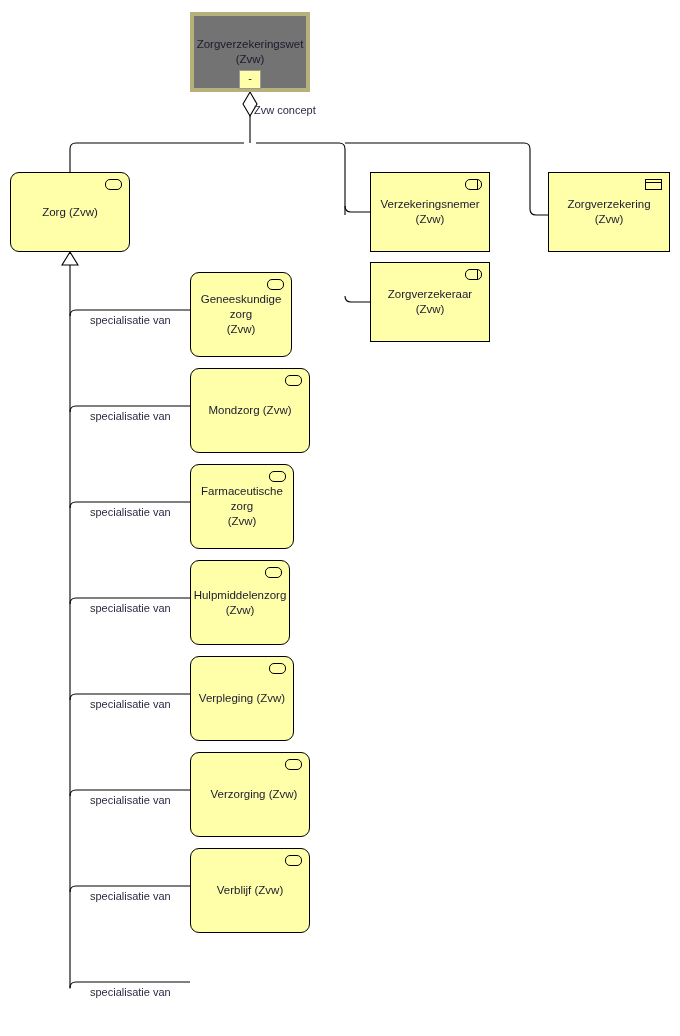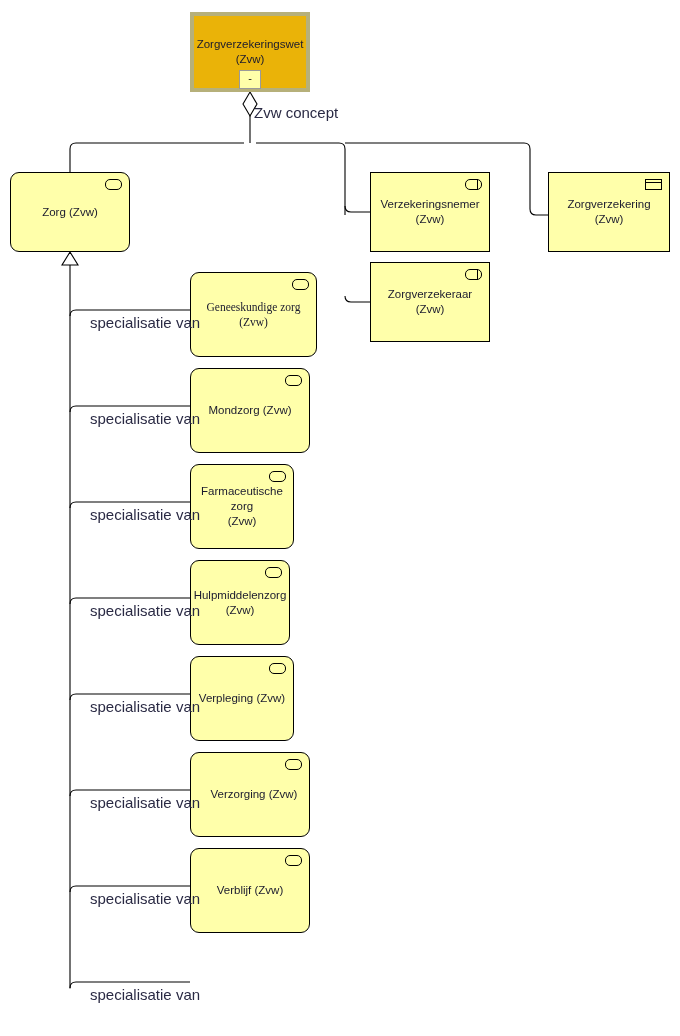--- a/index.html
+++ b/index.html
@@ -5,36 +5,36 @@
   html,body{margin:0;padding:0;background:#ffffff;}
   body{font-family:"Liberation Sans","DejaVu Sans",sans-serif;}
   #canvas{position:relative;width:680px;height:1036px;background:#ffffff;overflow:hidden;}
   #wires{position:absolute;left:0;top:0;width:680px;height:1036px;pointer-events:none;}
 
   .node{position:absolute;box-sizing:border-box;background:#ffffaa;border:1px solid #000000;
         display:flex;align-items:center;justify-content:center;text-align:center;}
   .node .label{font-size:11.5px;line-height:15px;color:#1a1a2e;padding:0 6px;white-space:pre-line;}
 
   .node.rounded{border-radius:9px;}
-  .node.root{border:4px solid #b6b07a;background:#eab308;border-radius:0;}
+  .node.root{border:4px solid #b6b07a;background:#737373;border-radius:0;}
 
   .badge{position:absolute;top:6px;right:7px;width:15px;height:9px;}
   .badge.oval{border:1.4px solid #000;border-radius:5px;background:#ffffaa;}
   .badge.role{border:1.4px solid #000;border-radius:5px;background:#ffffaa;}
   .badge.role:after{content:"";position:absolute;right:3px;top:-1.4px;bottom:-1.4px;
                     width:1.4px;background:#000;}
   .badge.object{border:1.4px solid #000;border-radius:0;background:#ffffaa;}
   .badge.object:after{content:"";position:absolute;left:-1.4px;right:-1.4px;top:2px;
                       height:1.4px;background:#000;}
 
   .collapse{position:absolute;left:50%;transform:translateX(-50%);bottom:-1px;
             width:20px;height:17px;border:1px solid #9a9a9a;background:#ffffaa;
             font-size:11px;line-height:15px;color:#222;text-align:center;}
 
-  .edge-label{position:absolute;font-size:15px;color:#2a2a44;white-space:nowrap;}
+  .edge-label{position:absolute;font-size:11px;color:#2a2a44;white-space:nowrap;}
 </style>
 </head>
 <body>
 
 <div id="canvas">
 
   <svg id="wires" viewBox="0 0 680 1036" width="680" height="1036">
     <g fill="none" stroke="#000000" stroke-width="1.1" stroke-linecap="butt" stroke-linejoin="round">
 
       <path d="M250,104 L250,143"></path>
@@ -87,21 +87,21 @@
     <span class="label">Zorgverzekeraar
 (Zvw)</span>
   </div>
 
   <div class="node" style="left:548px;top:172px;width:122px;height:80px;">
     <span class="badge object"></span>
     <span class="label">Zorgverzekering
 (Zvw)</span>
   </div>
 
-  <div class="node rounded" style="left:190px;top:272px;width:127px;height:85px;font-family:Liberation Serif, serif;">
+  <div class="node rounded" style="left:190px;top:272px;width:102px;height:85px;">
     <span class="badge oval"></span>
     <span class="label">Geneeskundige zorg
 (Zvw)</span>
   </div>
 
   <div class="node rounded" style="left:190px;top:368px;width:120px;height:85px;">
     <span class="badge oval"></span>
     <span class="label">Mondzorg (Zvw)</span>
   </div>
 

